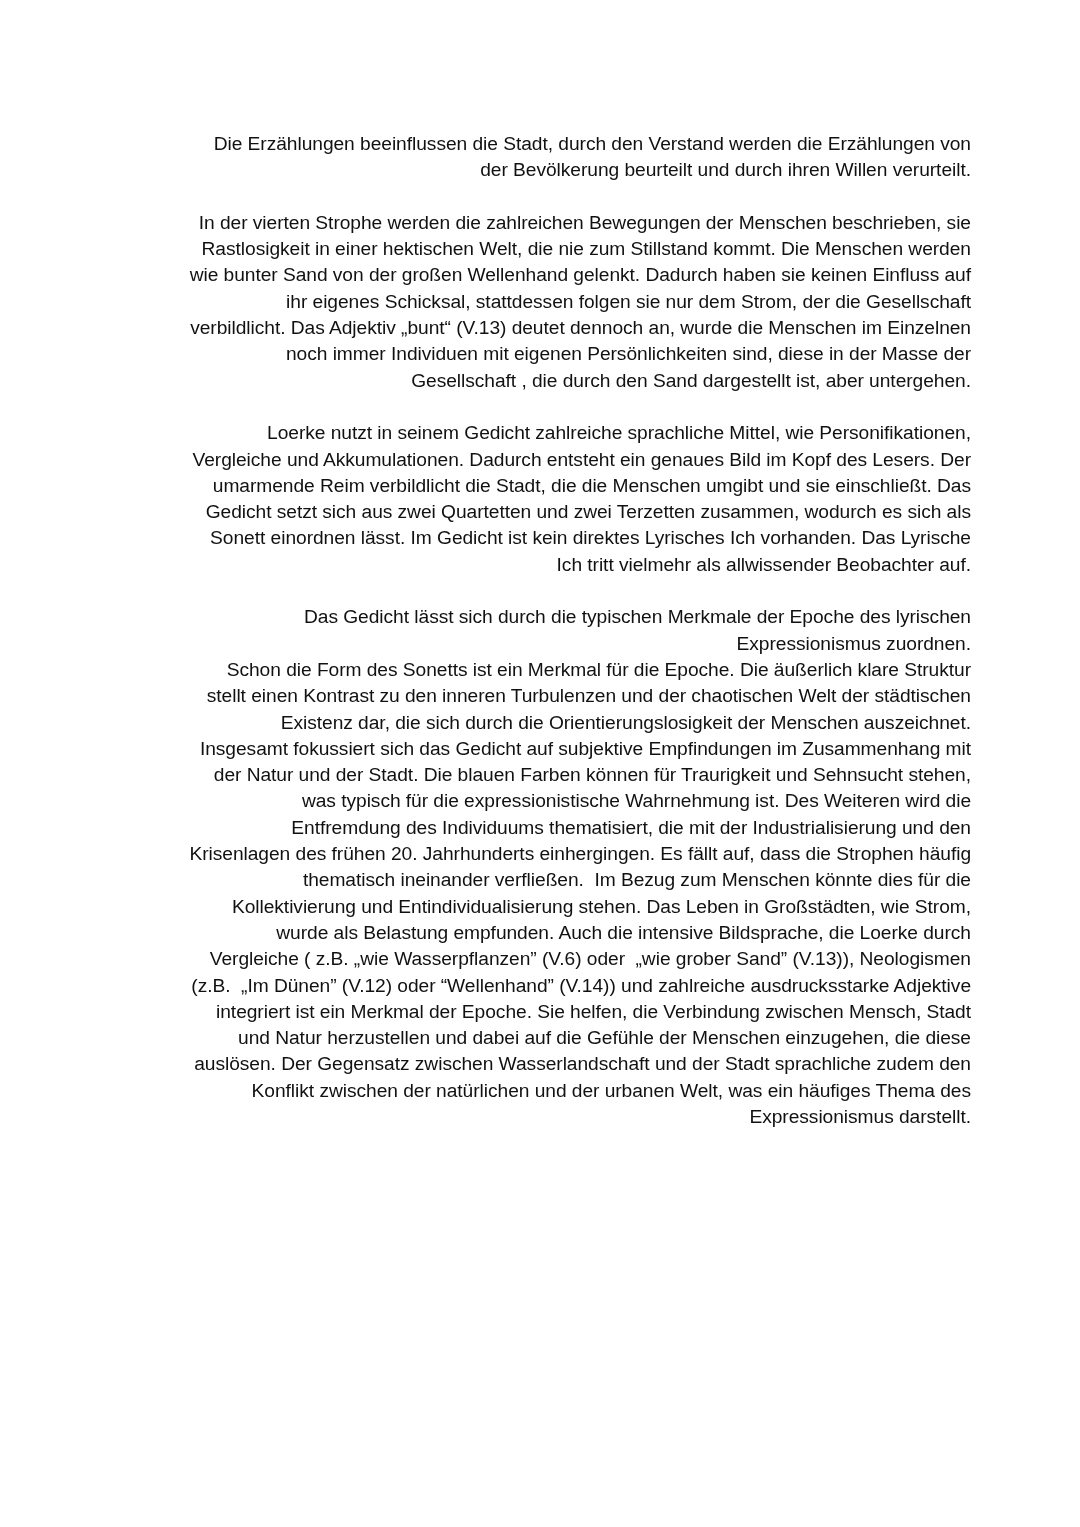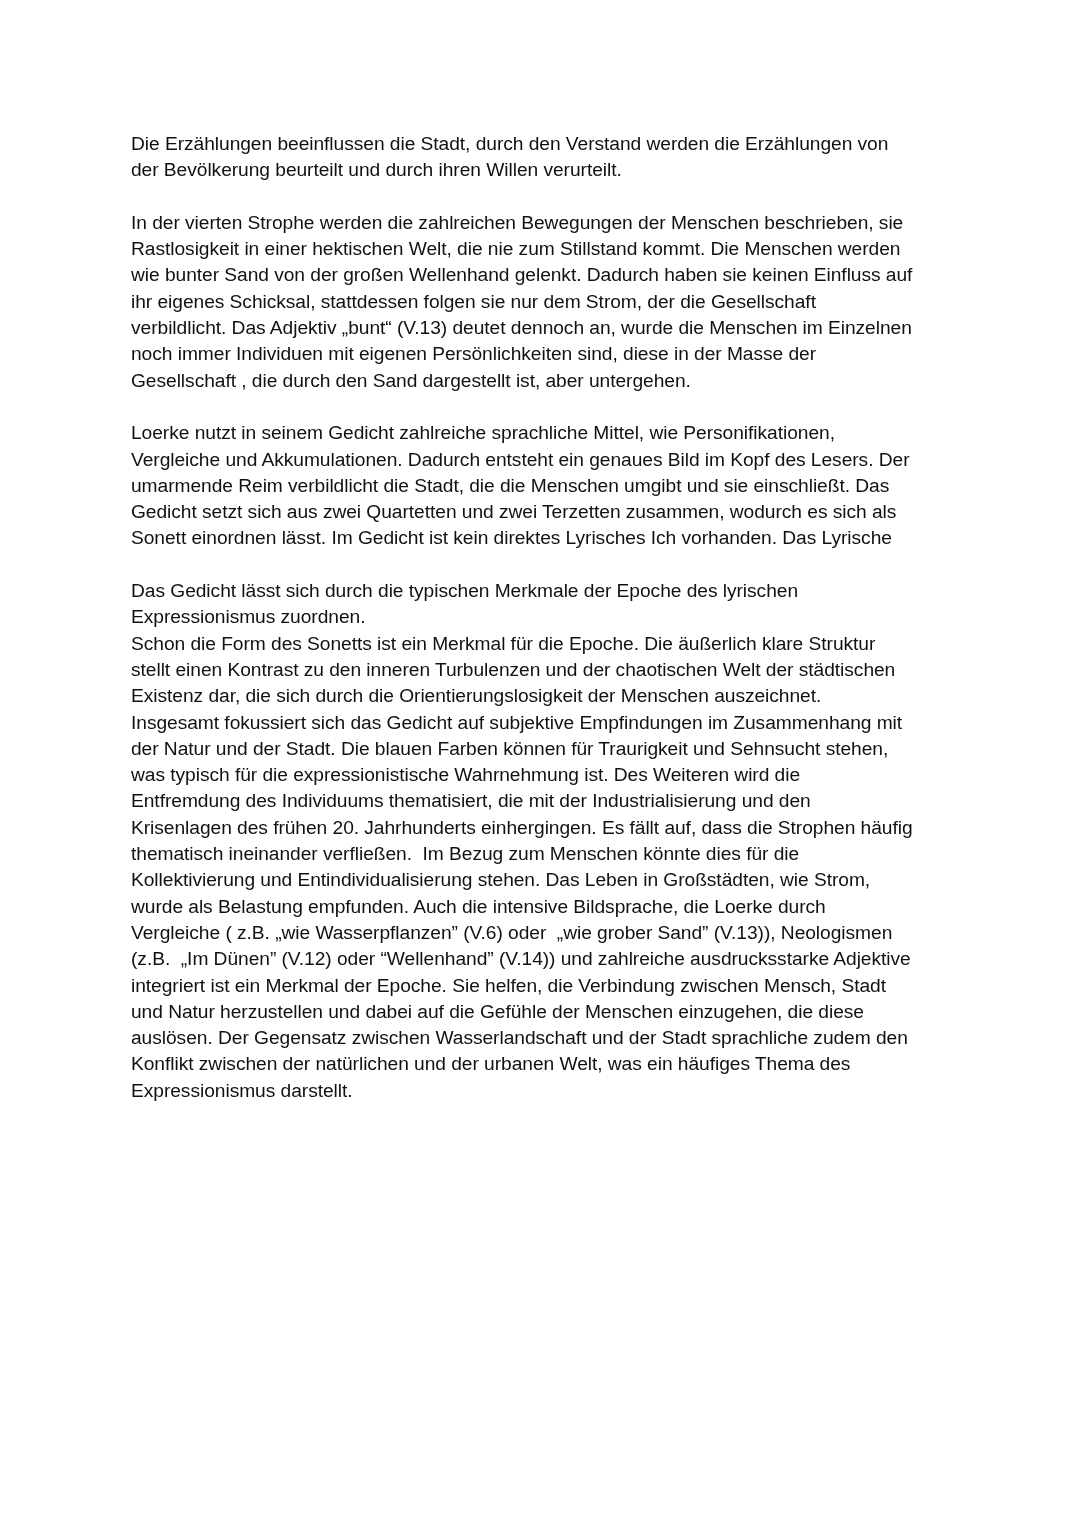--- a/index.html
+++ b/index.html
@@ -23,20 +23,21 @@
     }
     .para {
       margin: 0 0 26.3px 0;
     }
     .line {
       display: block;
       font-size: 19.2px;
       line-height: 26.3px;
       white-space: pre;
       letter-spacing: -0.05px;
+      text-align: right;
     }
   </style>
 </head>
 <body>
 
 <div class="page">
 
   <p class="para">
     <span class="line">Die Erzählungen beeinflussen die Stadt, durch den Verstand werden die Erzählungen von</span>
     <span class="line">der Bevölkerung beurteilt und durch ihren Willen verurteilt.</span>
@@ -51,20 +52,21 @@
     <span class="line">noch immer Individuen mit eigenen Persönlichkeiten sind, diese in der Masse der</span>
     <span class="line">Gesellschaft , die durch den Sand dargestellt ist, aber untergehen.</span>
   </p>
 
   <p class="para">
     <span class="line">Loerke nutzt in seinem Gedicht zahlreiche sprachliche Mittel, wie Personifikationen,</span>
     <span class="line">Vergleiche und Akkumulationen. Dadurch entsteht ein genaues Bild im Kopf des Lesers. Der</span>
     <span class="line">umarmende Reim verbildlicht die Stadt, die die Menschen umgibt und sie einschließt. Das</span>
     <span class="line">Gedicht setzt sich aus zwei Quartetten und zwei Terzetten zusammen, wodurch es sich als</span>
     <span class="line">Sonett einordnen lässt. Im Gedicht ist kein direktes Lyrisches Ich vorhanden. Das Lyrische</span>
+    <span class="line">Ich tritt vielmehr als allwissender Beobachter auf.</span>
   </p>
 
   <p class="para">
     <span class="line">Das Gedicht lässt sich durch die typischen Merkmale der Epoche des lyrischen</span>
     <span class="line">Expressionismus zuordnen.</span>
     <span class="line">Schon die Form des Sonetts ist ein Merkmal für die Epoche. Die äußerlich klare Struktur</span>
     <span class="line">stellt einen Kontrast zu den inneren Turbulenzen und der chaotischen Welt der städtischen</span>
     <span class="line">Existenz dar, die sich durch die Orientierungslosigkeit der Menschen auszeichnet.</span>
     <span class="line">Insgesamt fokussiert sich das Gedicht auf subjektive Empfindungen im Zusammenhang mit</span>
     <span class="line">der Natur und der Stadt. Die blauen Farben können für Traurigkeit und Sehnsucht stehen,</span>

